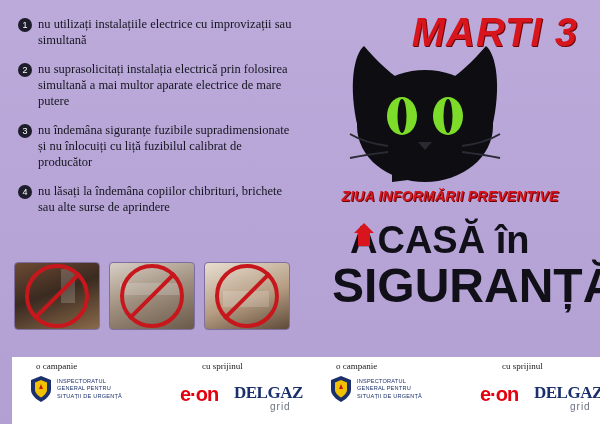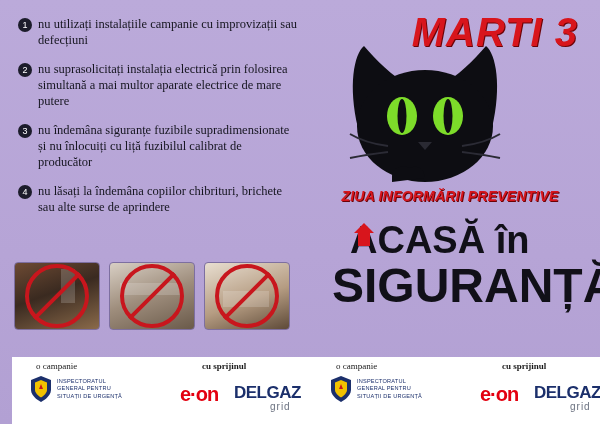--- a/index.html
+++ b/index.html
@@ -181,21 +181,21 @@
   .foot-left { left: 0; }
   .foot-right { left: 300px; }
   .foot-label {
     position: absolute;
     top: 4px;
     font-family: "Liberation Serif", serif;
     font-size: 9px;
     color: #1a1a1a;
   }
   .lbl-a { left: 24px; }
-  .lbl-b { left: 190px; font-weight: bold; }
+  .lbl-b { left: 190px; }
   .igsu {
     position: absolute;
     left: 18px;
     top: 18px;
     display: flex;
     align-items: center;
   }
   .igsu-text {
     font-family: "Liberation Sans", sans-serif;
     font-size: 5.6px;
@@ -211,21 +211,21 @@
     font-family: "Liberation Sans", sans-serif;
     font-weight: bold;
     font-size: 20px;
     color: #e3000f;
     letter-spacing: -1px;
   }
   .delgaz {
     position: absolute;
     left: 222px;
     top: 26px;
-    font-family: Liberation Sans, sans-serif;
+    font-family: Liberation Serif, serif;
     font-weight: bold;
     font-size: 17px;
     color: #1b2f6b;
     letter-spacing: -0.5px;
   }
   .grid-word {
     position: absolute;
     left: 258px;
     top: 44px;
     font-family: "Liberation Sans", sans-serif;
@@ -235,21 +235,21 @@
   }
 </style>
 </head>
 <body>
 
 <div class="poster">
 
   <div class="tips">
     <div class="tip">
       <span class="tip-num">1</span>
-      <span class="tip-text">nu utilizați instalațiile campanie cu improvizații sau defecțiuni</span>
+      <span class="tip-text">nu utilizați instalațiile electrice cu improvizații sau simultană</span>
     </div>
     <div class="tip">
       <span class="tip-num">2</span>
       <span class="tip-text">nu suprasolicitați instalația electrică prin folosirea simultană a mai multor aparate electrice de mare putere</span>
     </div>
     <div class="tip">
       <span class="tip-num">3</span>
       <span class="tip-text">nu îndemâna siguranțe fuzibile supradimensionate și nu înlocuiți cu liță fuzibilul calibrat de producător</span>
     </div>
     <div class="tip">

